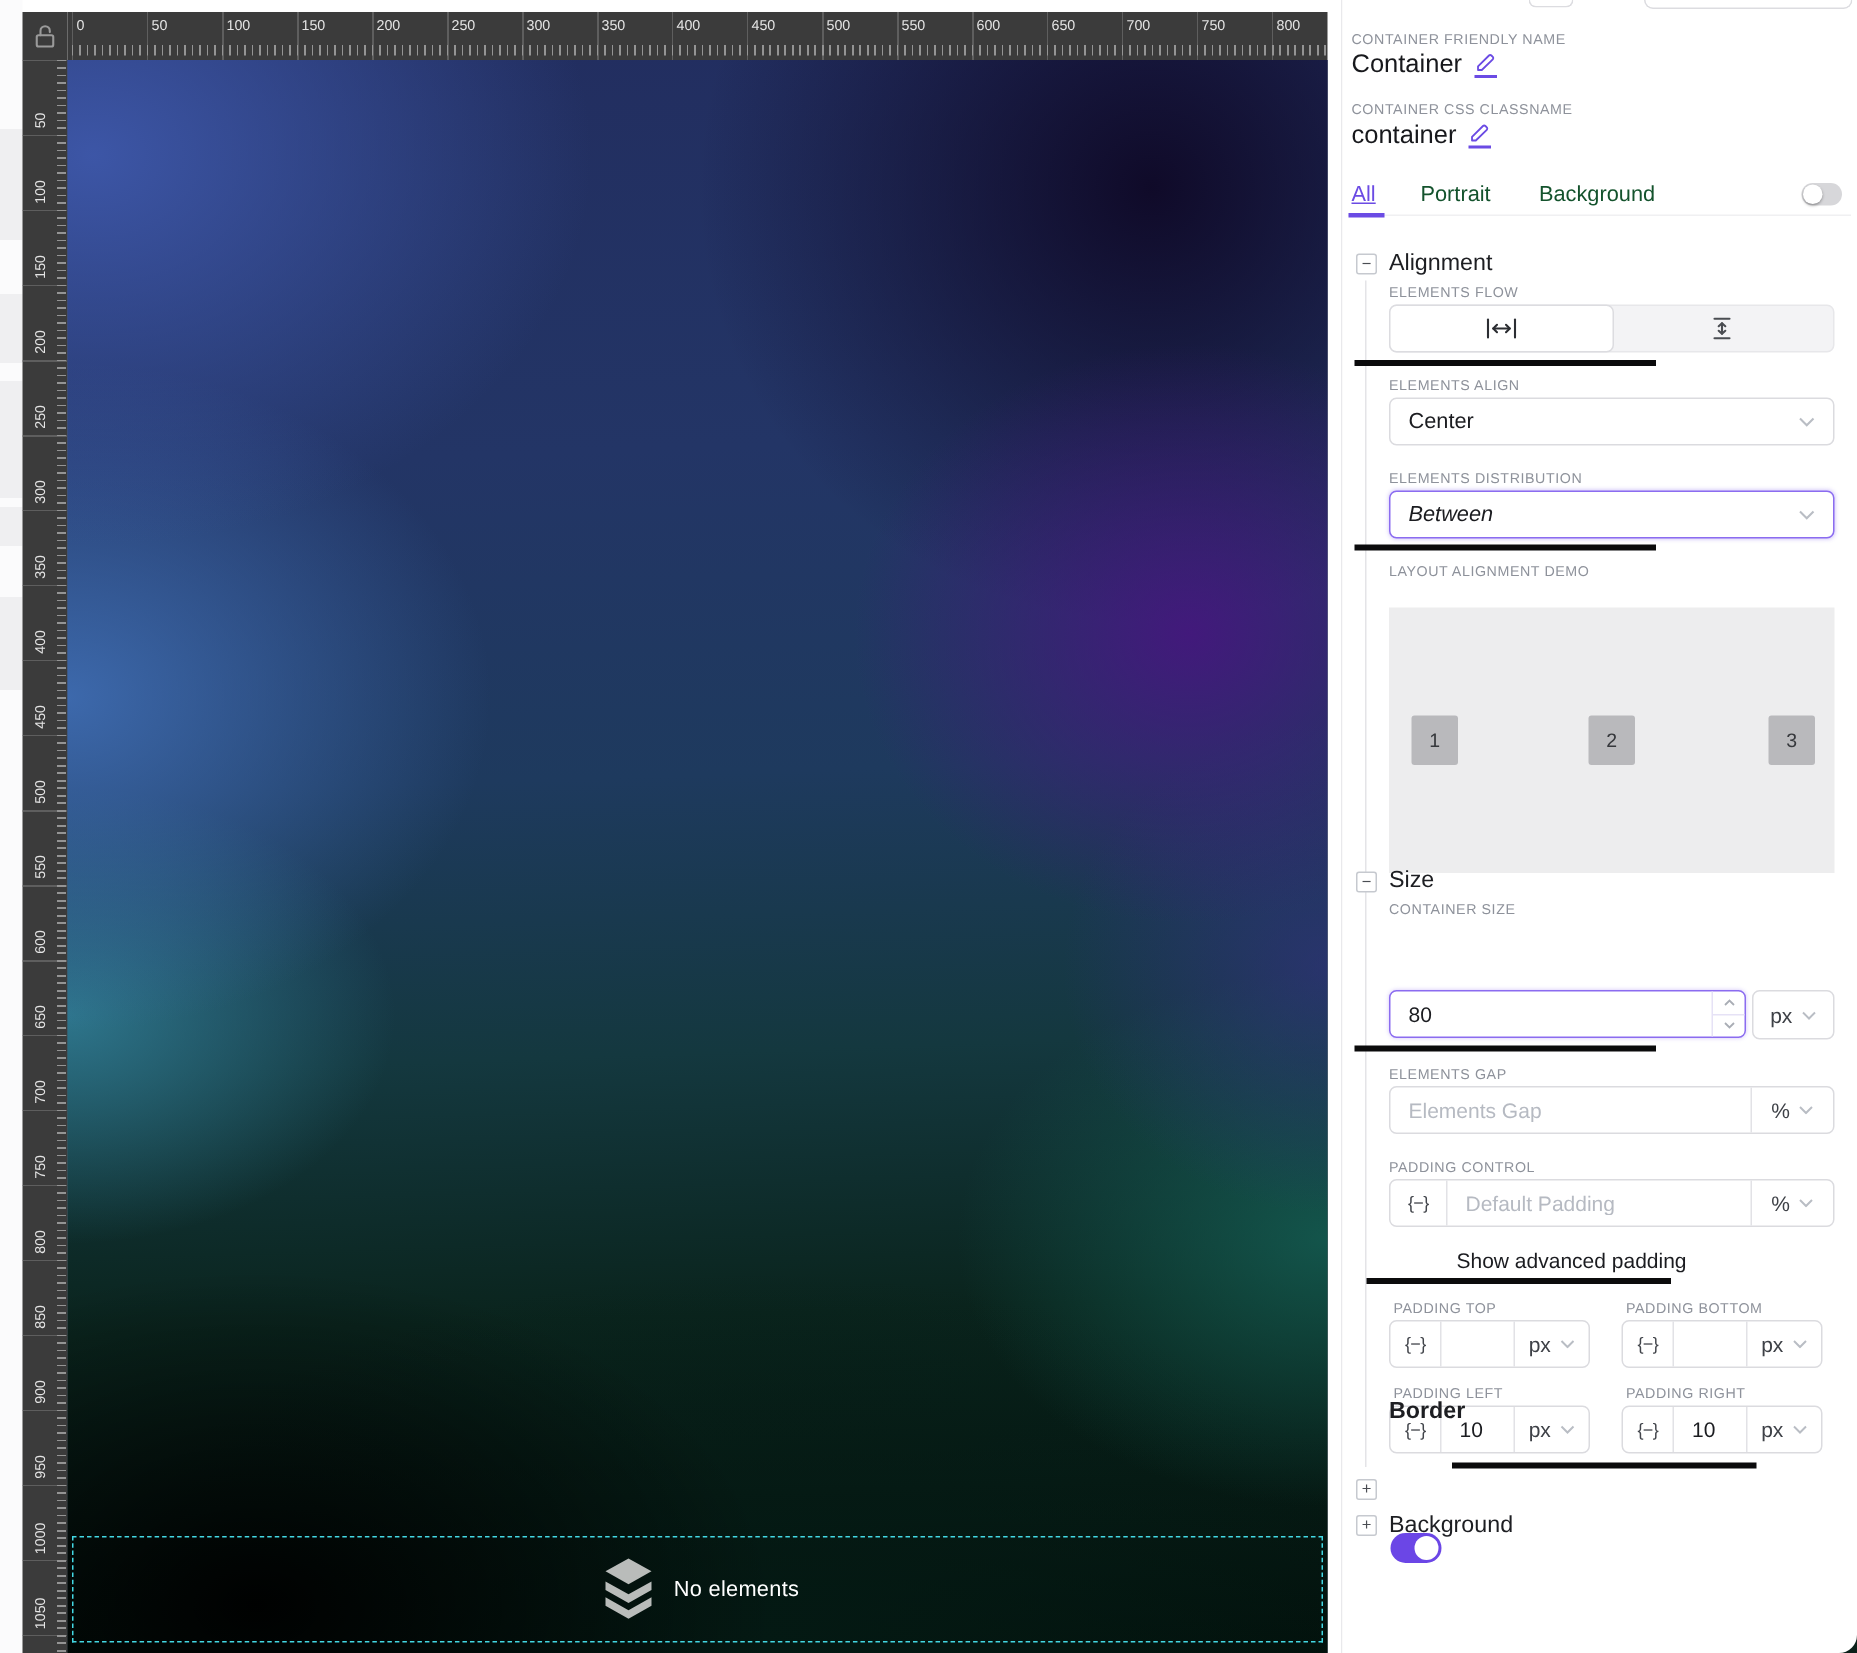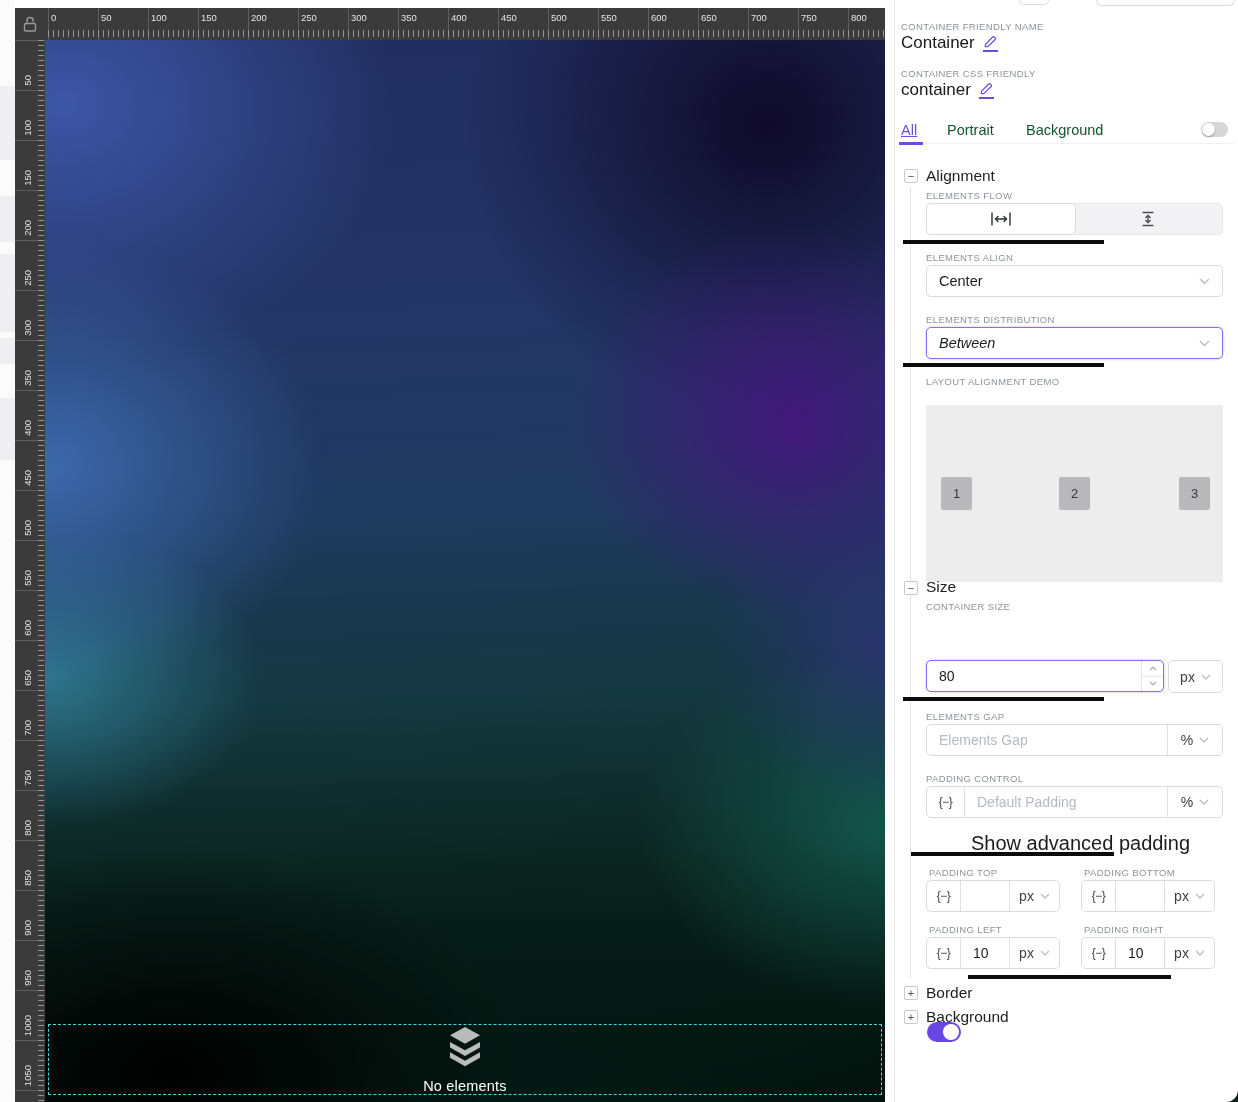--- a/index.html
+++ b/index.html
@@ -33,21 +33,21 @@
       radial-gradient(30% 22% at 100% 57%, rgba(56,48,140,.55), transparent 70%),
       radial-gradient(55% 34% at 2% 6%, rgba(62,88,170,.95), transparent 72%),
       radial-gradient(48% 30% at 0% 40%, rgba(64,110,180,.9), transparent 70%),
       radial-gradient(40% 22% at 0% 60%, rgba(50,128,152,.85), transparent 65%),
       radial-gradient(42% 24% at 100% 74%, rgba(21,96,85,.8), transparent 70%),
       radial-gradient(55% 28% at 15% 97%, rgba(0,0,0,.95), transparent 75%),
       radial-gradient(70% 30% at 55% 100%, rgba(4,26,20,.9), transparent 80%),
       linear-gradient(178deg, #222e60 0%, #233566 25%, #1e3a5e 45%, #14383f 62%, #0a241d 78%, #02100b 100%);
   }
   .empty-box { position:absolute; left:3px; top:984px; width:834px; height:71px; border:1px dashed #43d8e3;
-    display:flex; flex-direction:column; align-items:center; justify-content:space-between; gap:8px; }
+    display:flex; align-items:center; justify-content:center; gap:8px; }
   .empty-box .txt { color:#fff; font-size:14.5px; font-weight:500; letter-spacing:.2px; }
 
   
   .corner-dark { position:absolute; left:1206px; top:1072px; width:32px; height:30px; background:#0b211a; z-index:1; }
   .panel { position:absolute; left:894px; top:0; width:344px; height:1102px; background:#fff;
     border-left:1px solid #e9e9ec; border-bottom-right-radius:12px; z-index:2; }
   .panel > * { position:absolute; }
 
   .clipped { border:1px solid #dcdce0; border-top:none; background:#fff; }
   .microlbl { font-size:9.5px; color:#8e929b; letter-spacing:.04em; font-weight:500; white-space:nowrap; }
@@ -91,21 +91,21 @@
   .unitbox { width:55px; height:33px; background:#fff; border:1px solid #dbdbdf; border-radius:5px;
     display:flex; align-items:center; justify-content:center; gap:6px; font-size:14px; color:#3e4147; cursor:pointer; }
 
   .sgroup { width:134px; }
   .sgroup .curly { width:34px; }
   .sgroup .unit { width:50px; }
   .sgroup input { padding:0 0 0 12px; }
 
   .switch-on { width:34px; height:20px; border-radius:10px; background:#6b46e6; position:relative; cursor:pointer; }
   .switch-on .knob { position:absolute; right:2px; top:2px; width:16px; height:16px; border-radius:50%; background:#fff; }
-  .switch-label { font-size:20px; color:#1b1c20; }
+  .switch-label { font-size:14px; color:#1b1c20; }
   .rowtitle { font-size:15.5px; color:#1d1e22; }
   .chev { flex:none; }
 </style>
 </head>
 <body>
 
 <div class="gutter">
   <div class="blk" style="top:86px;height:74px;"></div>
   <div class="blk" style="top:196px;height:46px;"></div>
   <div class="blk" style="top:254px;height:78px;"></div>
@@ -193,21 +193,21 @@
 
   <div class="microlbl" style="left:6px;top:21px;">CONTAINER FRIENDLY NAME</div>
   <div class="bigval" style="left:6px;top:33px;">
     <span>Container</span>
     <span class="pencil">
       <svg width="15" height="15" viewBox="0 0 16 16">
         <path d="M2.5 13.5 V11 L10.3 3.2 a1.2 1.2 0 0 1 1.7 0 l1 1 a1.2 1.2 0 0 1 0 1.7 L5.2 13.5 Z" fill="none" stroke="#6b4be4" stroke-width="1.3" stroke-linejoin="round"></path>
       </svg>
     </span>
   </div>
-  <div class="microlbl" style="left:6px;top:68px;">CONTAINER CSS FRIENDLY</div>
+  <div class="microlbl" style="left:6px;top:68px;">CONTAINER CSS CLASSNAME</div>
   <div class="bigval" style="left:6px;top:80px;">
     <span>container</span>
     <span class="pencil">
       <svg width="15" height="15" viewBox="0 0 16 16">
         <path d="M2.5 13.5 V11 L10.3 3.2 a1.2 1.2 0 0 1 1.7 0 l1 1 a1.2 1.2 0 0 1 0 1.7 L5.2 13.5 Z" fill="none" stroke="#6b4be4" stroke-width="1.3" stroke-linejoin="round"></path>
       </svg>
     </span>
   </div>
 
   <div class="tab active" style="left:6px;top:122px;text-decoration:underline;">All</div>
@@ -374,17 +374,17 @@
       <span>px</span>
       <svg width="10" height="6" viewBox="0 0 10 6">
           <polyline points="1,1 5,5 9,1" fill="none" stroke="#b9bdc4" stroke-width="1.3"></polyline>
         </svg>
     </div>
   </div>
 
   <div class="bar" style="left:73px;top:975px;width:203px;"></div>
 
   <div class="secbox" style="left:9px;top:986px;">+</div>
-  <div class="rowtitle" style="left:31px;top:984px;position:absolute;">Border</div>
+  <div class="rowtitle" style="left:31px;top:932px;position:absolute;font-weight:bold;">Border</div>
   <div class="secbox" style="left:9px;top:1010px;">+</div>
   <div class="rowtitle" style="left:31px;top:1008px;position:absolute;">Background</div>
 
 </div>
 
 </body></html>

